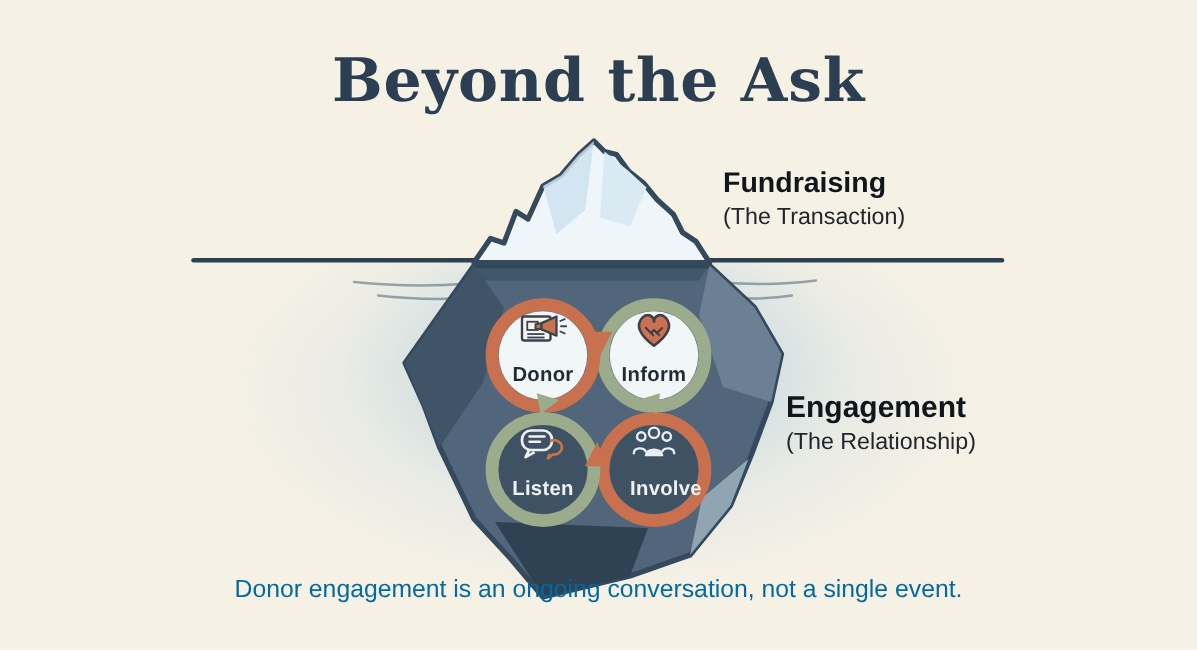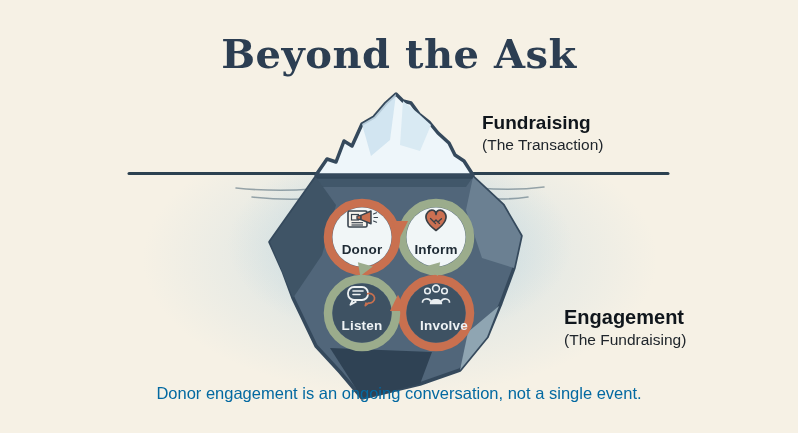--- a/index.html
+++ b/index.html
@@ -18,21 +18,21 @@
   svg{position:absolute;left:0;top:0;}
   .abs{position:absolute;}
   #title{
     left:0;top:30px;width:798px;text-align:center;
     font-family:"DejaVu Serif","Liberation Serif",serif;
     font-weight:700;font-size:40px;letter-spacing:.5px;color:#2c3e52;
   }
   .labelblock .h{font-size:19px;font-weight:700;color:#10161c;line-height:1.15;}
   .labelblock .s{font-size:15.5px;font-weight:400;color:#20262c;line-height:1.15;margin-top:2px;}
   #fundraising-block{left:482px;top:112px;}
-  #engagement-block{left:564px;top:261px;margin-top:45px;}
+  #engagement-block{left:524px;top:261px;}
   #engagement-block .h{font-size:20px;}
   .step-label{
     width:90px;text-align:center;font-size:13.5px;font-weight:700;letter-spacing:.2px;
     transform:translateX(-50%);
   }
   .step-dark{color:#1f2b35;}
   .step-light{color:#eef2f4;}
   #caption{
     left:0;top:384px;width:798px;text-align:center;
     font-size:16.5px;color:#0369a1;
@@ -125,21 +125,21 @@
 
   <div id="title" class="abs">Beyond the Ask</div>
 
   <div id="fundraising-block" class="abs labelblock">
     <div class="h">Fundraising</div>
     <div class="s">(The Transaction)</div>
   </div>
 
   <div id="engagement-block" class="abs labelblock">
     <div class="h">Engagement</div>
-    <div class="s">(The Fundraising)</div>
+    <div class="s">(The Relationship)</div>
   </div>
 
   <div class="abs step-label step-dark" style="left:362px;top:242px;">Donor</div>
   <div class="abs step-label step-dark" style="left:436px;top:242px;">Inform</div>
   <div class="abs step-label step-light" style="left:362px;top:318px;">Listen</div>
   <div class="abs step-label step-light" style="left:444px;top:318px;">Involve</div>
 
   <div id="caption" class="abs">Donor engagement is an ongoing conversation, not a single event.</div>
 
 </div>

